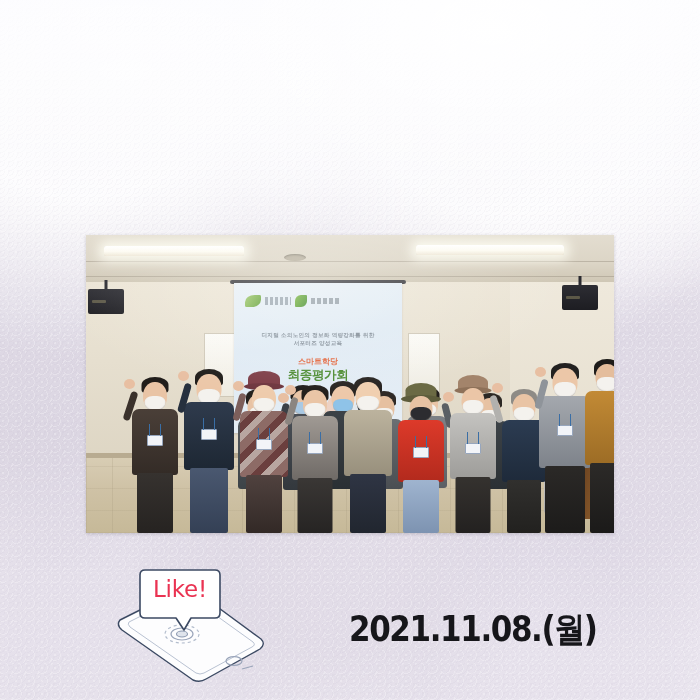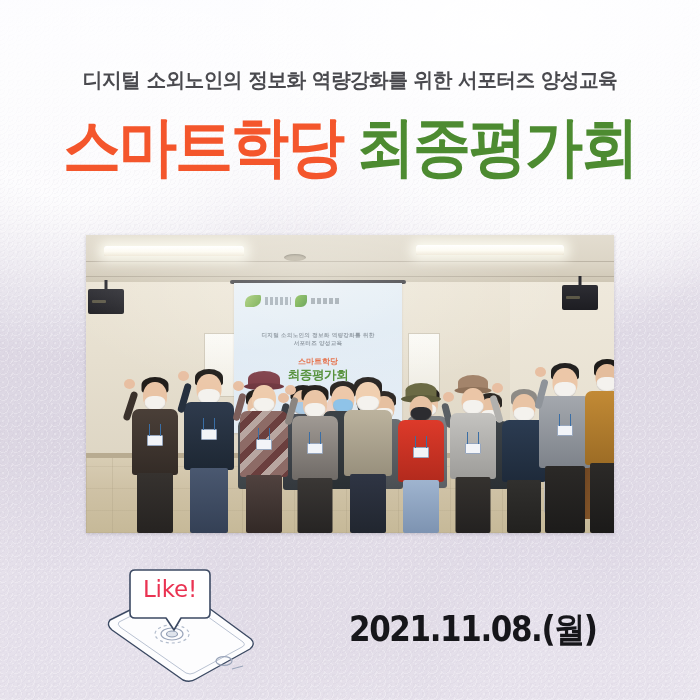--- a/index.html
+++ b/index.html
@@ -281,21 +281,21 @@
     border-left: 1.5px solid #3a6ea5; border-right: 1.5px solid #3a6ea5;
   }
   .photo-glow {
     position: absolute; inset: 0; pointer-events: none;
     background: radial-gradient(ellipse 70% 55% at 42% 16%, rgba(255,255,250,0.30) 0%, rgba(255,255,250,0) 70%);
   }
 
   
   #phone-illo {
     position: absolute;
-    left: 88px; top: 560px;
+    left: 98px; top: 560px;
     width: 200px; height: 140px;
   }
   #phone-illo svg { display: block; }
   .like-bubble-text {
     position: absolute;
     left: 45px; top: 18px;
     width: 74px;
     text-align: center;
     font-family: "DejaVu Sans", "Liberation Sans", sans-serif;
     font-size: 23px;
@@ -320,26 +320,20 @@
 </style>
 </head>
 <body>
 
 <div id="poster">
 
   <div class="paper-texture"></div>
   <div class="paper-grain"></div>
   <div class="top-wash"></div>
 
-  <div class="headline">
-    <div class="subtitle">디지털 소외노인의 정보화 역량강화를 위한 서포터즈 양성교육</div>
-    <div class="maintitle">
-      <span class="t-orange">스마트학당</span><span class="t-green">최종평가회</span>
-    </div>
-  </div>
 
   <div id="photo">
 
     <div class="ceiling"></div>
     <div class="ceiling-seam" style="top:26px"></div>
     <div class="ceiling-seam" style="top:41px"></div>
     <div class="light-panel" style="left:18px; top:11px; width:140px"></div>
     <div class="light-panel" style="left:330px; top:10px; width:148px"></div>
     <div class="ceiling-vent" style="left:198px; top:19px"></div>
 

